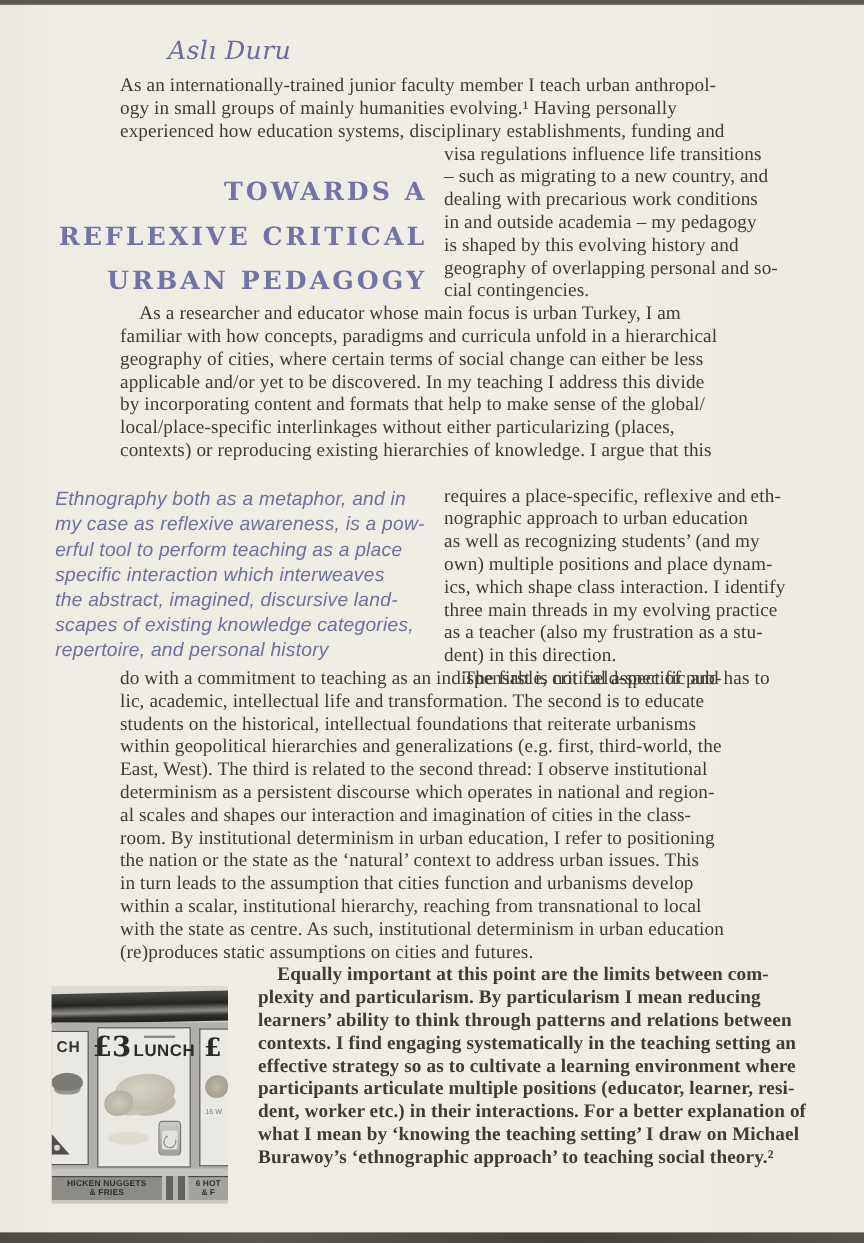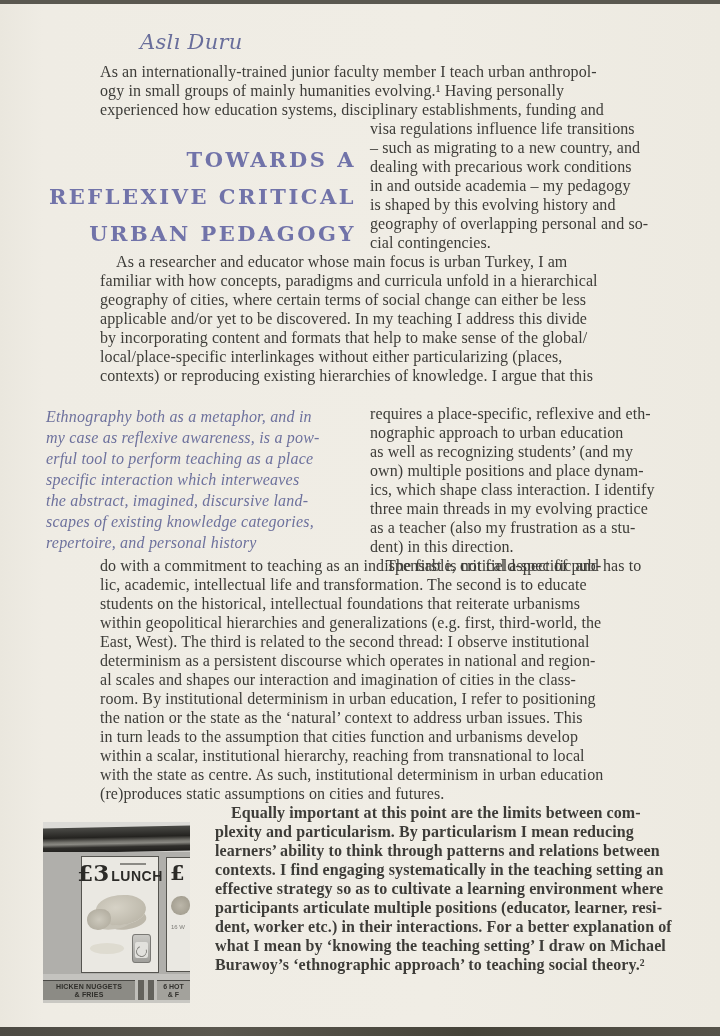--- a/index.html
+++ b/index.html
@@ -20,21 +20,21 @@
   .p1f{left:100px;top:62px;}
   .p1w{left:370px;top:119px;}
   .p2f{left:100px;top:252px;}
   .p2w{left:370px;top:404px;}
   .p3f{left:100px;top:556px;}
   .p4w{left:215px;top:803px;font-weight:bold;}
   .title{position:absolute;left:40px;top:141px;width:316px;text-align:right;
       white-space:pre;font-family:"DejaVu Serif",serif;font-weight:700;
       font-size:21px;line-height:37px;letter-spacing:2.5px;color:#7173a9;}
   .quote{position:absolute;left:46px;top:406px;white-space:pre;
-      font-family:Liberation Serif, serif;font-style:italic;font-size:16px;
+      font-family:Liberation Sans, sans-serif;font-style:italic;font-size:16px;
       line-height:21px;color:#6d719d;letter-spacing:0.2px;}
   
   .photo{position:absolute;left:43px;top:822px;width:147px;height:181px;
       background:#cfceca;overflow:hidden;font-family:"Liberation Sans",sans-serif;}
   .ph-topstrip{position:absolute;left:0;top:0;width:147px;height:8px;background:#dcdbd7;}
   .ph-awning{position:absolute;left:-5px;top:5px;width:160px;height:25px;
       background:linear-gradient(to bottom,#4b4b47 0%,#242320 40%,#76756f 58%,#8a8983 66%,#2f2e2b 80%,#1f1e1c 100%);
       transform:rotate(-1.2deg);}
   .ph-window{position:absolute;left:0;top:30px;width:147px;height:122px;background:#b0afab;}
   .poster{position:absolute;background:#eae8e2;border:1px solid #55544f;box-sizing:border-box;}
@@ -144,20 +144,26 @@
 the nation or the state as the ‘natural’ context to address urban issues. This
 in turn leads to the assumption that cities function and urbanisms develop
 within a scalar, institutional hierarchy, reaching from transnational to local
 with the state as centre. As such, institutional determinism in urban education
 (re)produces static assumptions on cities and futures.</div>
 
   <div class="photo">
     <div class="ph-topstrip"></div>
     <div class="ph-awning"></div>
     <div class="ph-window">
+      <div class="poster poster-left">
+        <div class="pl-text">CH</div>
+        <div class="pl-burger"></div>
+        <div class="pl-wedge"></div>
+        <div class="pl-dot"></div>
+      </div>
       <div class="poster poster-center">
         <div class="pc-smallbar"></div>
         <div class="pc-head">
           <span class="pc-pound">£3</span>
           <span class="pc-lunch">LUNCH</span>
         </div>
         <div class="pc-chick1"></div>
         <div class="pc-chick2"></div>
         <div class="pc-chips"></div>
         <div class="pc-can">

